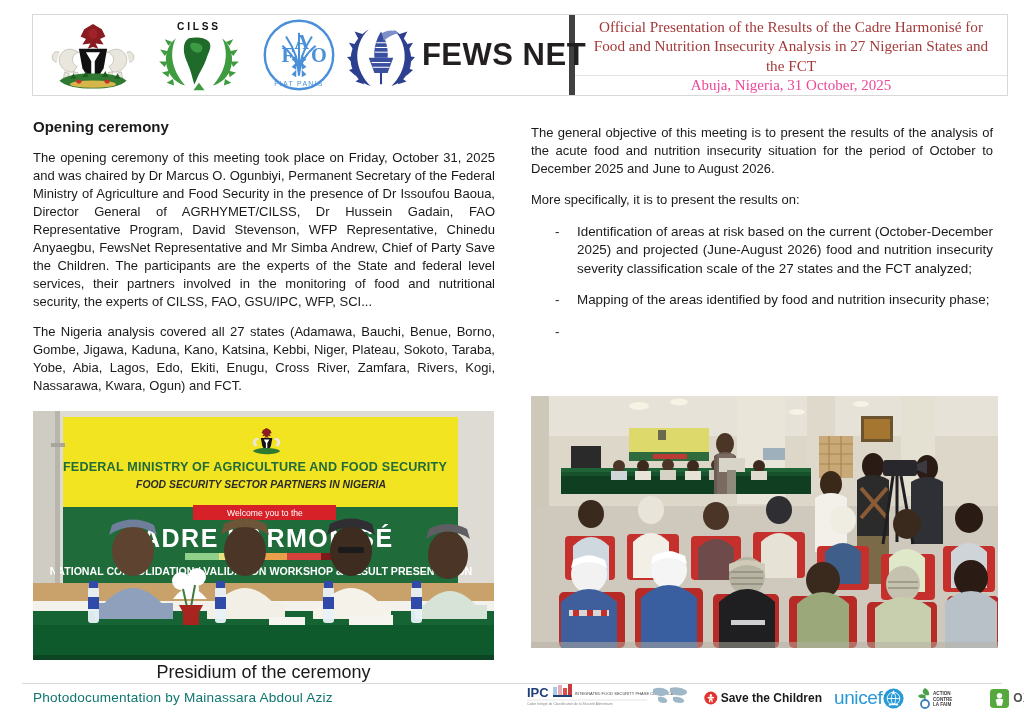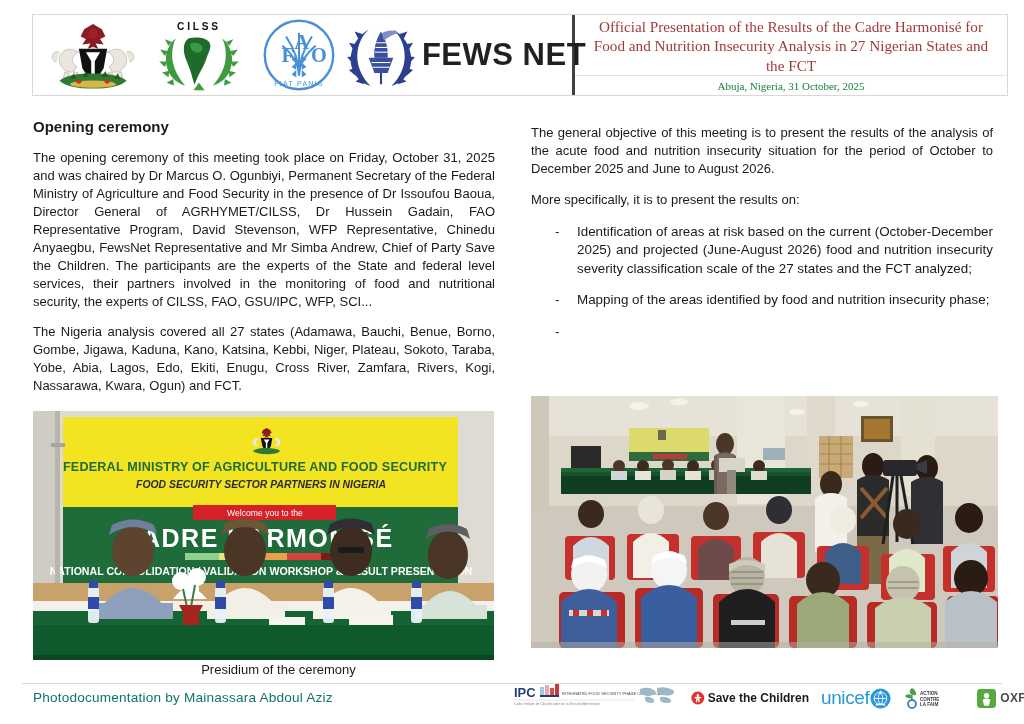--- a/index.html
+++ b/index.html
@@ -15,21 +15,21 @@
   .header {
     position: absolute; left: 32px; top: 14px;
     width: 976px; height: 82px;
     display: flex;
     border: 1px solid #d8d8d8;
     background: #fff;
   }
   .header-logos {
     width: 542px; flex: 0 0 542px;
     display: flex; align-items: center;
-    border-right: 3px solid #404040;
+    border-right: 6px solid #404040;
     padding: 0 6px;
     text-align: right;
   }
   .logo-slot { display: flex; align-items: center; justify-content: center; }
   .logo-nigeria { width: 108px; height: 76px; }
   .logo-cilss   { width: 104px; height: 74px; }
   .logo-fao     { width: 96px;  height: 74px; }
   .logo-fewsnet { width: 226px; height: 72px; display:flex; align-items:center; padding-left: 6px;}
   .fewsnet-mark { width: 82px; height: 66px; flex:0 0 82px; }
   .fewsnet-word {
@@ -49,21 +49,21 @@
     padding: 2px 8px 0 8px;
     font-family: "Liberation Serif", serif;
     font-size: 15.2px; line-height: 1.28;
     color: #a33a3a;
     border-bottom: 1px solid #e2e2e2;
   }
   .header-title-sub {
     flex: 1 1 auto;
     display: flex; align-items: center; justify-content: center;
     font-family: "Liberation Serif", serif;
-    font-size: 11px; color: #15803d;
+    font-size: 15px; color: #ec4899;
   }
 
   
   .col {
     position: absolute; top: 118px; width: 462px;
   }
   .col-left  { left: 33px; }
   .col-right { left: 531px; top: 124px; }
 
   h2.section-title {
@@ -96,38 +96,38 @@
     position: absolute; left: 24px; top: 0;
     font-size: 13.4px; color: #1a1a1a;
   }
 
   
   .photo-wrap { position: absolute; }
   .photo-left  { left: 33px; top: 411px; width: 461px; height: 249px; }
   .photo-right { left: 531px; top: 396px; width: 467px; height: 252px; }
   .photo { width: 100%; height: 100%; display: block; }
   .caption {
-    position: absolute; left: 48px; top: 662px; width: 461px;
+    position: absolute; left: 33px; top: 662px; width: 461px;
     text-align: center;
     font-family: "Liberation Sans", sans-serif;
-    font-size: 13px; color: #1a1a1a;
+    font-size: 18px; color: #1a1a1a;
   }
 
   
   .footer-rule {
     position: absolute; left: 22px; top: 683px; width: 980px; height: 1px;
     background: #d9d9d9;
   }
   .footer-credit {
     position: absolute; left: 33px; top: 690px;
     font-family: "Liberation Sans", sans-serif;
     font-size: 13.6px; color: #0f766e; letter-spacing: 0.2px;
   }
   .footer-logos {
-    position: absolute; left: 514px; top: 681px;
+    position: absolute; left: 527px; top: 681px;
     width: 480px; height: 34px;
     display: flex; align-items: center; gap: 12px;
   }
   .flogo { display: flex; align-items: center; }
   .ipc-block { width: 165px; height: 30px; }
   .stc-block { width: 118px; height: 22px; display:flex; align-items:center; gap:3px;}
   .stc-word { font-family:"Liberation Sans",sans-serif; font-weight:700; font-size:12px; color:#1a1a1a; white-space:nowrap;}
   .unicef-block { width: 96px; height: 24px; display:flex; align-items:center; gap:1px;}
   .unicef-word { font-family:"Liberation Sans",sans-serif; font-weight:400; font-size:19px; color:#2699d6; letter-spacing:-0.4px;}
   .acf-block { width: 62px; height: 24px; }

